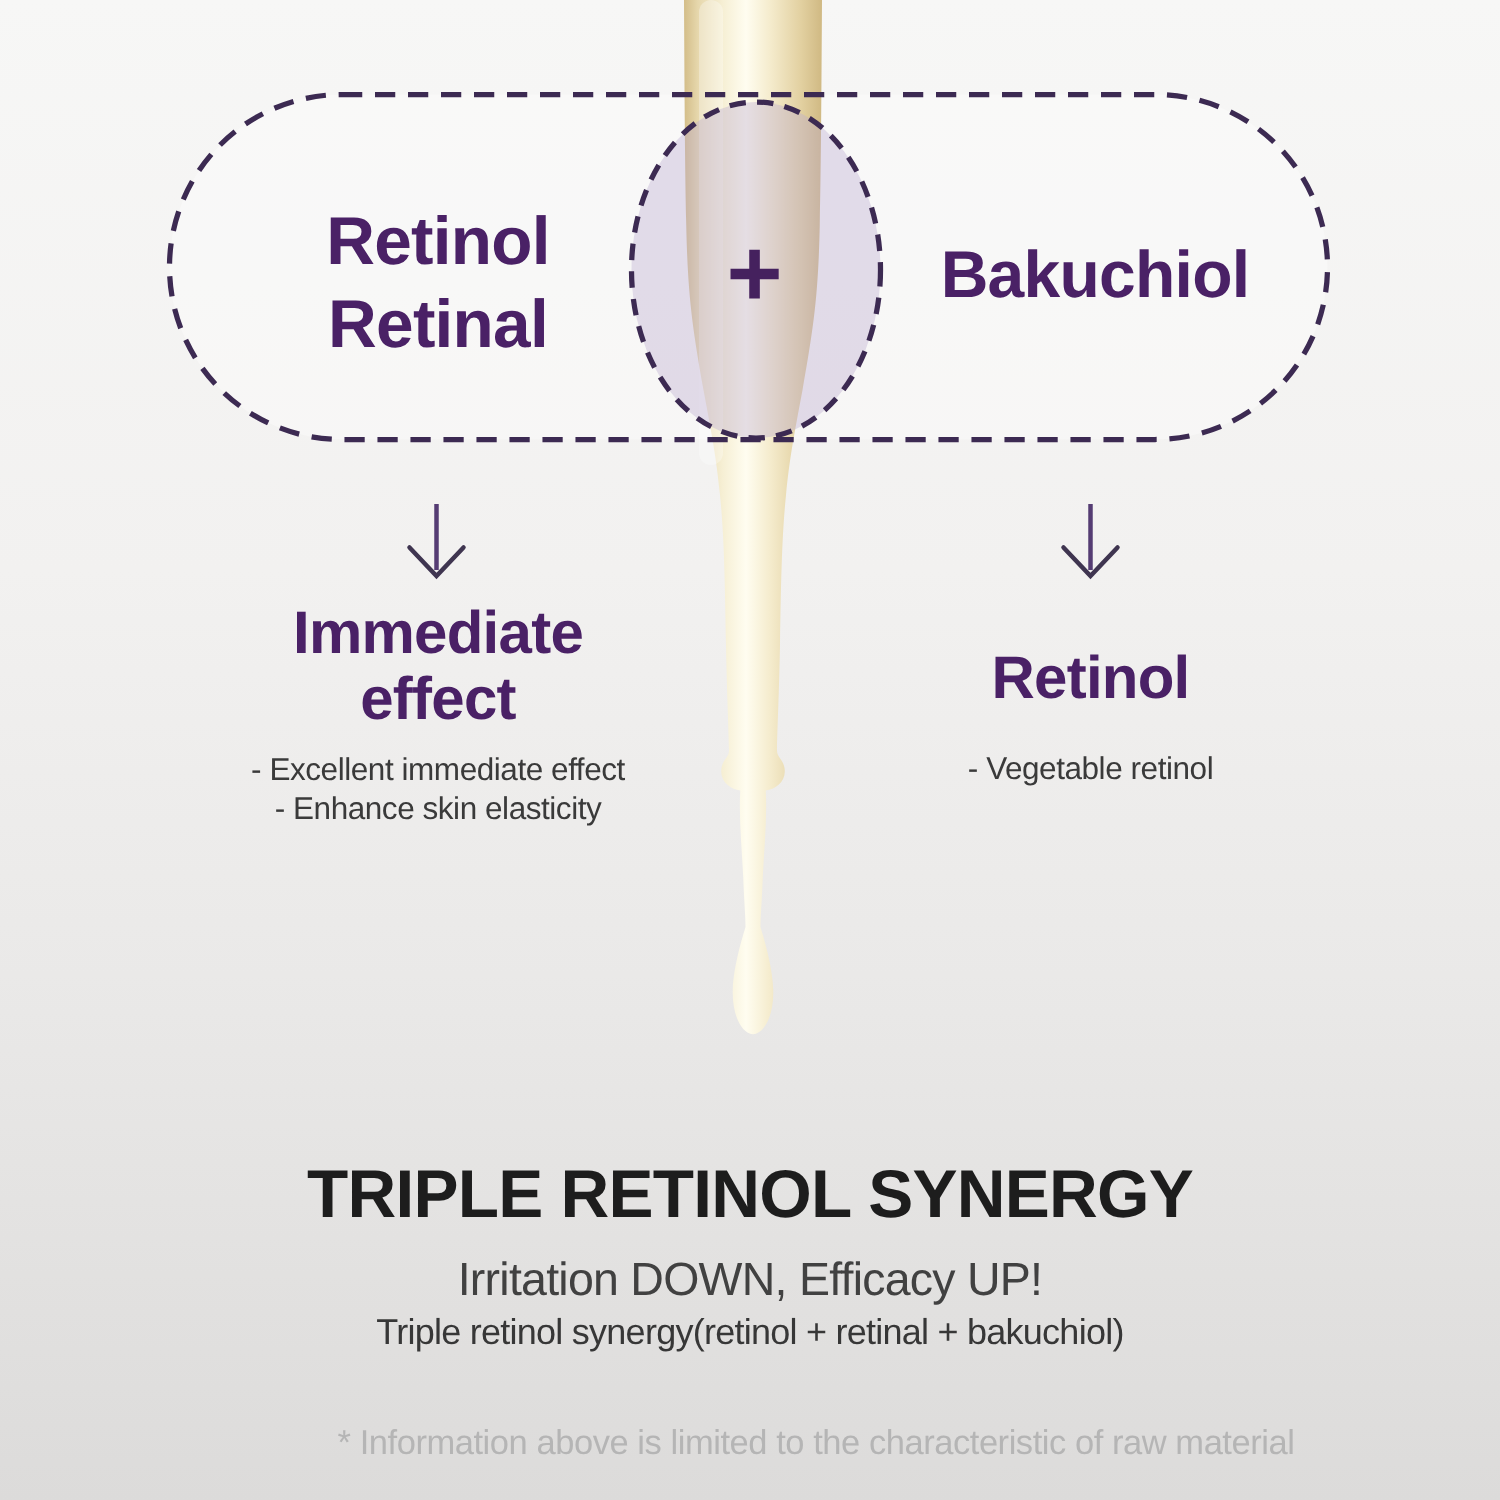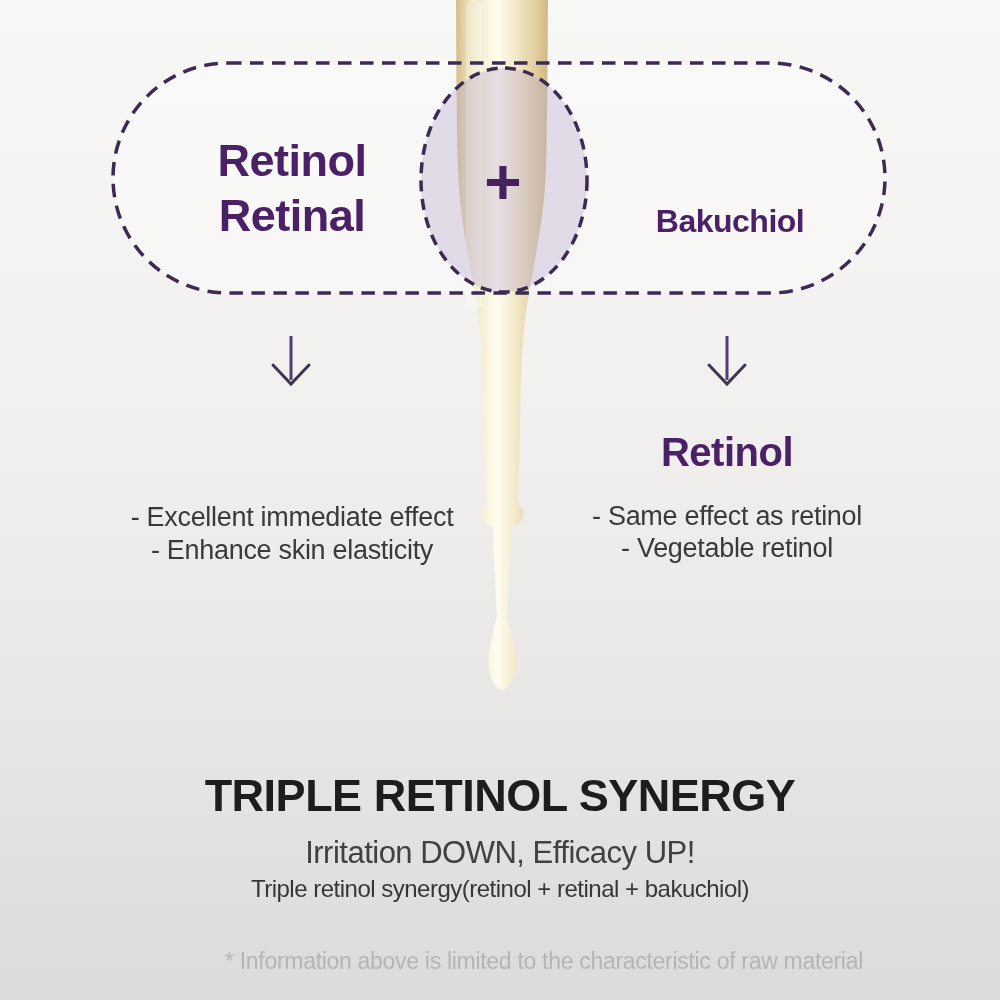--- a/index.html
+++ b/index.html
@@ -12,32 +12,32 @@
     width:1000px;height:1000px;
     overflow:hidden;
     background:linear-gradient(180deg,#f7f7f6 0%,#f2f1f0 38%,#eae9e8 65%,#dcdbda 100%);
   }
   .layer{position:absolute;left:0;top:0;}
   .txt{position:absolute;text-align:center;}
   .venn-label{
     color:#4a2166;font-weight:bold;letter-spacing:-0.5px;
   }
   .venn-left{left:112px;top:134px;width:360px;font-size:45px;line-height:1.22;}
-  .venn-right{left:560px;top:160px;width:340px;font-size:32px;line-height:1.1;margin-top:44px;}
+  .venn-right{left:560px;top:160px;width:340px;font-size:44px;line-height:1.1;}
   .plus{
     left:463px;top:143px;width:80px;height:80px;line-height:78px;
     font-size:64px;font-weight:bold;color:#45215e;
   }
   .col-heading{
     color:#4a2166;font-weight:bold;font-size:40px;line-height:1.1;letter-spacing:-0.5px;
   }
   .col-heading-left{left:122px;top:400px;width:340px;}
   .col-heading-right{left:557px;top:430px;width:340px;}
   .col-bullets{
-    font-size:27px;line-height:1.18;color:#3a3a3a;font-weight:500;letter-spacing:-0.3px;
+    font-size:21px;line-height:1.18;color:#3a3a3a;font-weight:500;letter-spacing:-0.3px;
   }
   .col-bullets-left{left:112px;top:501px;width:360px;line-height:1.24;}
   .col-bullets-right{left:557px;top:501px;width:340px;}
   .footer-title{
     left:0;top:770px;width:1000px;
     font-size:45px;font-weight:bold;color:#1d1d1d;letter-spacing:-0.5px;
   }
   .footer-sub1{left:0;top:835px;width:1000px;font-size:31px;color:#414141;letter-spacing:-0.5px;}
   .footer-sub2{left:0;top:875px;width:1000px;font-size:24px;color:#373737;letter-spacing:-0.5px;}
   .footer-note{left:0;top:948px;width:1000px;font-size:23px;color:#b5b5b5;letter-spacing:-0.3px;padding-left:44px;}
@@ -106,28 +106,31 @@
     </g>
   </svg>
 
   <div class="txt venn-label venn-left">
     <div>Retinol</div>
     <div>Retinal</div>
   </div>
   <div class="txt plus">+</div>
   <div class="txt venn-label venn-right">Bakuchiol</div>
 
+  <div class="txt col-heading col-heading-left">
+    <div>Immediate</div>
+    <div>effect</div>
+  </div>
   <div class="txt col-bullets col-bullets-left">
     <div>- Excellent immediate effect</div>
     <div>- Enhance skin elasticity</div>
   </div>
 
   <div class="txt col-heading col-heading-right">Retinol</div>
   <div class="txt col-bullets col-bullets-right">
-    <div>- Same effect as retinol</div>
     <div>- Vegetable retinol</div>
   </div>
 
   <div class="txt footer-title">TRIPLE RETINOL SYNERGY</div>
   <div class="txt footer-sub1">Irritation DOWN, Efficacy UP!</div>
   <div class="txt footer-sub2">Triple retinol synergy(retinol + retinal + bakuchiol)</div>
   <div class="txt footer-note">* Information above is limited to the characteristic of raw material</div>
 
 </div>
 

